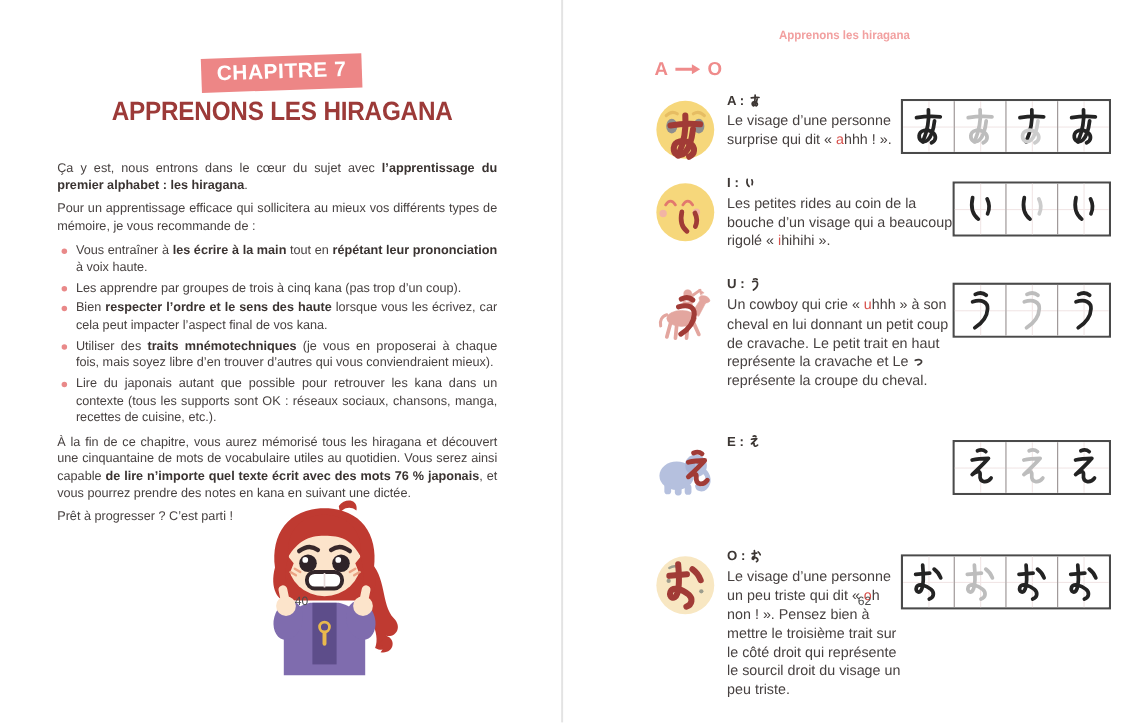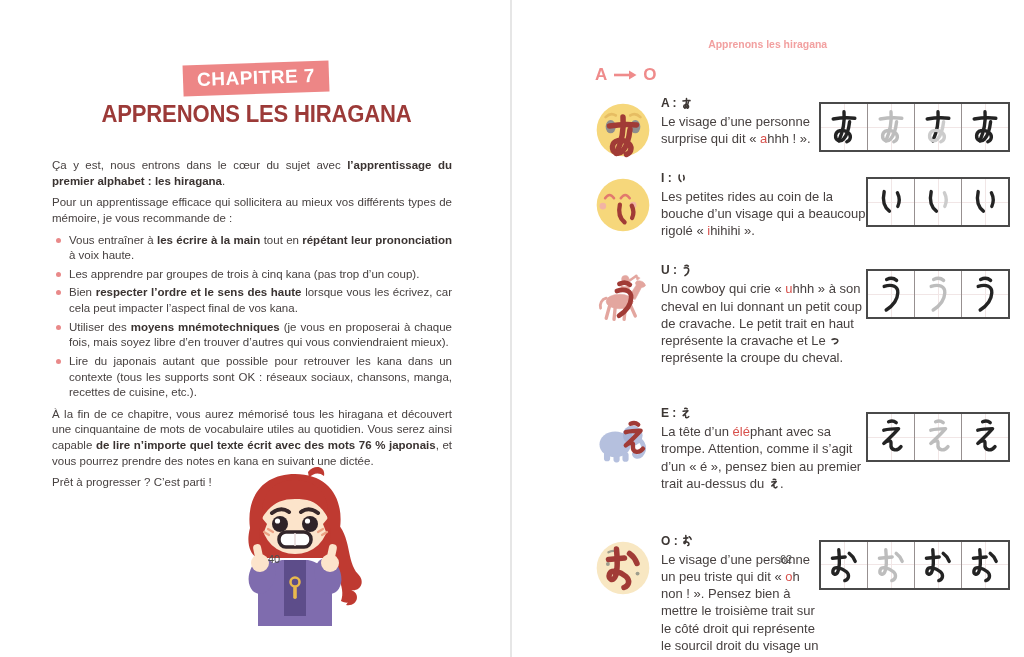--- a/index.html
+++ b/index.html
@@ -1,18 +1,18 @@
 <!DOCTYPE html>
 <html style="--badge-bg: #ed8686; --title: #9c3a38; --pink-header: #f2a0a0; --pink-label: #ef8b8b; --red-accent: #d7504b; --dark-red: #a13b36; --body-text: #474140; --bullet: #e98989; --icon-yellow: #f6d77b; --icon-cream: #f8e7c2; --icon-pink: #e3a69f; --icon-blue: #b5c0de; --box-border: #4a4a4a; --kana-black: #232323; --kana-gray: #bdbdbd; --kana-light: #cccccc;"><head>
 <meta charset="utf-8">
 <style>
   html,body{margin:0;padding:0;background:#fff;}
   .canvas{position:relative;width:1024px;height:657px;background:#ffffff;overflow:hidden;
           font-family:"Liberation Sans",sans-serif;color:#474140;}
-  .page{position:absolute;top:16px;height:573px;width:512px;border-radius:18px;}
+  .page{position:absolute;top:4px;height:573px;width:512px;border-radius:18px;}
   .page-left{left:0;} .page-right{left:512px;}
   .gutter{position:absolute;left:510px;top:0;width:2px;height:100%;
           background:linear-gradient(to right,#f0f0f0,#dcdcdc,#f0f0f0);}
 
   
   .chapter-badge{position:absolute;left:50%;top:47px;transform:translateX(-50%) rotate(-2deg);
     background:var(--badge-bg,#ed8686);color:#fff;font-weight:800;font-size:19px;
     padding:4px 14px 5px;letter-spacing:.5px;white-space:nowrap;}
   .page-title{position:absolute;top:84px;width:100%;text-align:center;}
   .page-title span{display:inline-block;transform:scaleX(.92);color:var(--title,#9c3a38);
@@ -71,21 +71,21 @@
     <div class="page-title">
       <span>APPRENONS LES HIRAGANA</span>
     </div>
     <div class="body-col">
       <p>Ça y est, nous entrons dans le cœur du sujet avec <b>l’apprentissage du premier alphabet : les hiragana</b>.</p>
       <p>Pour un apprentissage efficace qui sollicitera au mieux vos différents types de mémoire, je vous recommande de :</p>
       <ul id="bullets">
           <li><span class="dot"></span><span>Vous entraîner à <b>les écrire à la main</b> tout en <b>répétant leur prononciation</b> à voix haute.</span></li>
           <li><span class="dot"></span><span>Les apprendre par groupes de trois à cinq kana (pas trop d’un coup).</span></li>
           <li><span class="dot"></span><span>Bien <b>respecter l’ordre et le sens des haute</b> lorsque vous les écrivez, car cela peut impacter l’aspect final de vos kana.</span></li>
-          <li><span class="dot"></span><span>Utiliser des <b>moyens mnémotechniques</b> (je vous en proposerai à chaque fois, mais soyez libre d’en trouver d’autres qui vous conviendraient mieux).</span></li>
+          <li><span class="dot"></span><span>Utiliser des <b>traits mnémotechniques</b> (je vous en proposerai à chaque fois, mais soyez libre d’en trouver d’autres qui vous conviendraient mieux).</span></li>
           <li><span class="dot"></span><span>Lire du japonais autant que possible pour retrouver les kana dans un contexte (tous les supports sont OK : réseaux sociaux, chansons, manga, recettes de cuisine, etc.).</span></li>
         </ul>
       <p>À la fin de ce chapitre, vous aurez mémorisé tous les hiragana et découvert une cinquantaine de mots de vocabulaire utiles au quotidien. Vous serez ainsi capable <b>de lire n’importe quel texte écrit avec des mots 76 % japonais</b>, et vous pourrez prendre des notes en kana en suivant une dictée.</p>
       <p>Prêt à progresser ? C’est parti !</p>
     </div>
 
     <div class="mascot">
       <svg width="190" height="160" viewBox="0 0 190 160">
         <path d="M135,55 C152,70 146,95 158,108 C166,116 160,126 151,124 C158,129 152,141 141,135 C147,121 132,103 132,86 Z" fill="#bf3a31"></path>
         <path d="M151,124 C161,127 158,141 146,139 C151,133 147,130 141,135 Z" fill="#bf3a31"></path>
@@ -302,24 +302,20 @@
               <path d="M32,33 C46,29 60,29 69,29 C58,42 45,54 32,66 C42,58 51,57 50,66 C49,75 51,81 59,82 C66,83 71,79 75,74" fill="none" stroke="#a13b36" stroke-width="11" stroke-linecap="round" stroke-linejoin="round"></path>
             </svg></div>
           <div class="row-body">
             <div class="row-label">
               <span>E : </span>
               <svg viewBox="0 0 100 100" width="13" height="13" style="vertical-align: -2px;">
                 <path d="M44,12 C51,9 58,10 63,14" fill="none" stroke="#3d3734" stroke-width="12" stroke-linecap="round" stroke-linejoin="round"></path>
                 <path d="M32,33 C46,29 60,29 69,29 C58,42 45,54 32,66 C42,58 51,57 50,66 C49,75 51,81 59,82 C66,83 71,79 75,74" fill="none" stroke="#3d3734" stroke-width="12" stroke-linecap="round" stroke-linejoin="round"></path>
               </svg>
             </div>
-            <p class="row-text">La tête d’un <span class="red">élé</span>phant avec sa trompe. Attention, comme il s’agit d’un « é », pensez bien au premier trait au-dessus du <svg viewBox="0 0 100 100" width="12" height="12" style="vertical-align: -2px;">
-                <path d="M44,12 C51,9 58,10 63,14" fill="none" stroke="#3f3a38" stroke-width="13" stroke-linecap="round" stroke-linejoin="round"></path>
-                <path d="M32,33 C46,29 60,29 69,29 C58,42 45,54 32,66 C42,58 51,57 50,66 C49,75 51,81 59,82 C66,83 71,79 75,74" fill="none" stroke="#3f3a38" stroke-width="13" stroke-linecap="round" stroke-linejoin="round"></path>
-              </svg>.</p>
           </div>
           <div class="cells">
             <div class="cell">
               <svg viewBox="0 0 100 100" width="40" height="40">
                 <path d="M44,12 C51,9 58,10 63,14" fill="none" stroke="#232323" stroke-width="8.5" stroke-linecap="round" stroke-linejoin="round"></path>
                 <path d="M32,33 C46,29 60,29 69,29 C58,42 45,54 32,66 C42,58 51,57 50,66 C49,75 51,81 59,82 C66,83 71,79 75,74" fill="none" stroke="#232323" stroke-width="8.5" stroke-linecap="round" stroke-linejoin="round"></path>
               </svg>
             </div>
             <div class="cell">
               <svg viewBox="0 0 100 100" width="40" height="40">

